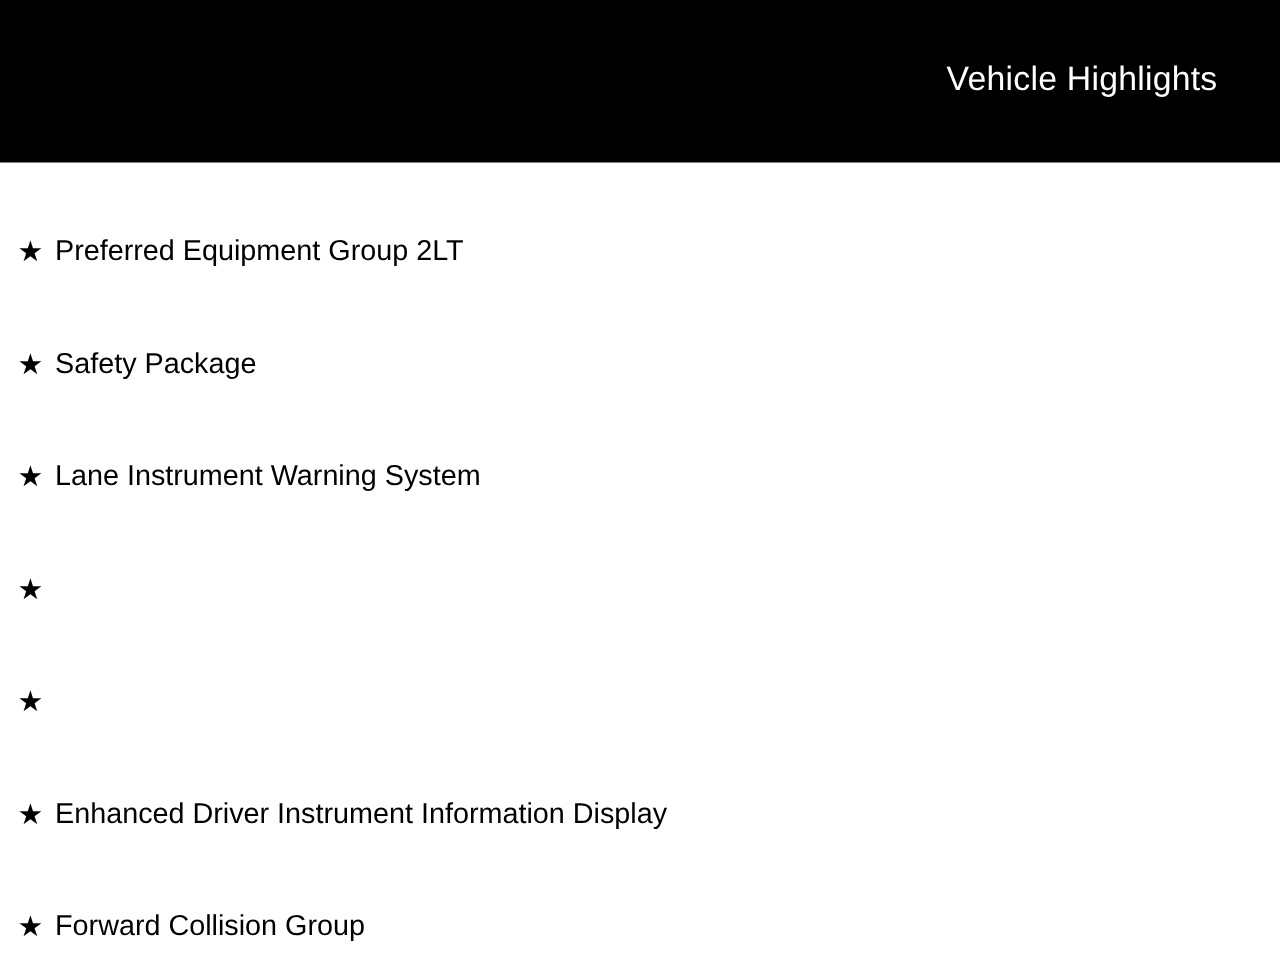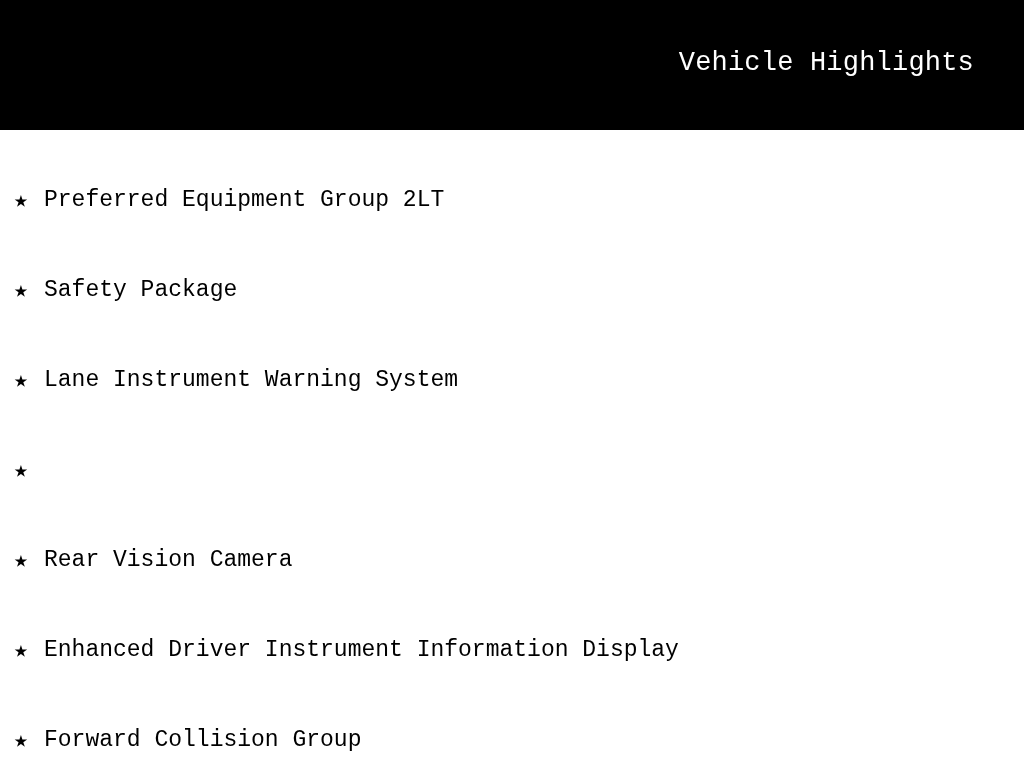--- a/index.html
+++ b/index.html
@@ -11,21 +11,20 @@
     height: 768px;
     background: #ffffff;
     font-family: "Liberation Sans", sans-serif;
     overflow: hidden;
   }
   .page {
     position: relative;
     width: 1024px;
     height: 768px;
     background: #ffffff;
-    font-family: Liberation Mono, monospace;
   }
   .header-bar {
     position: relative;
     width: 100%;
     height: 130px;
     background: #000000;
     box-sizing: border-box;
   }
   .header-title {
     position: absolute;
@@ -86,21 +85,20 @@
     </li>
     <li class="highlight-item">
       <span class="bullet-star">★</span>
       <span class="item-label">Lane Instrument Warning System</span>
     </li>
     <li class="highlight-item">
       <span class="bullet-star">★</span>
     </li>
     <li class="highlight-item">
       <span class="bullet-star">★</span>
-      <span class="item-label">Rear Vision Camera</span>
     </li>
     <li class="highlight-item">
       <span class="bullet-star">★</span>
       <span class="item-label">Enhanced Driver Instrument Information Display</span>
     </li>
     <li class="highlight-item">
       <span class="bullet-star">★</span>
       <span class="item-label">Forward Collision Group</span>
     </li>
   </ul>

